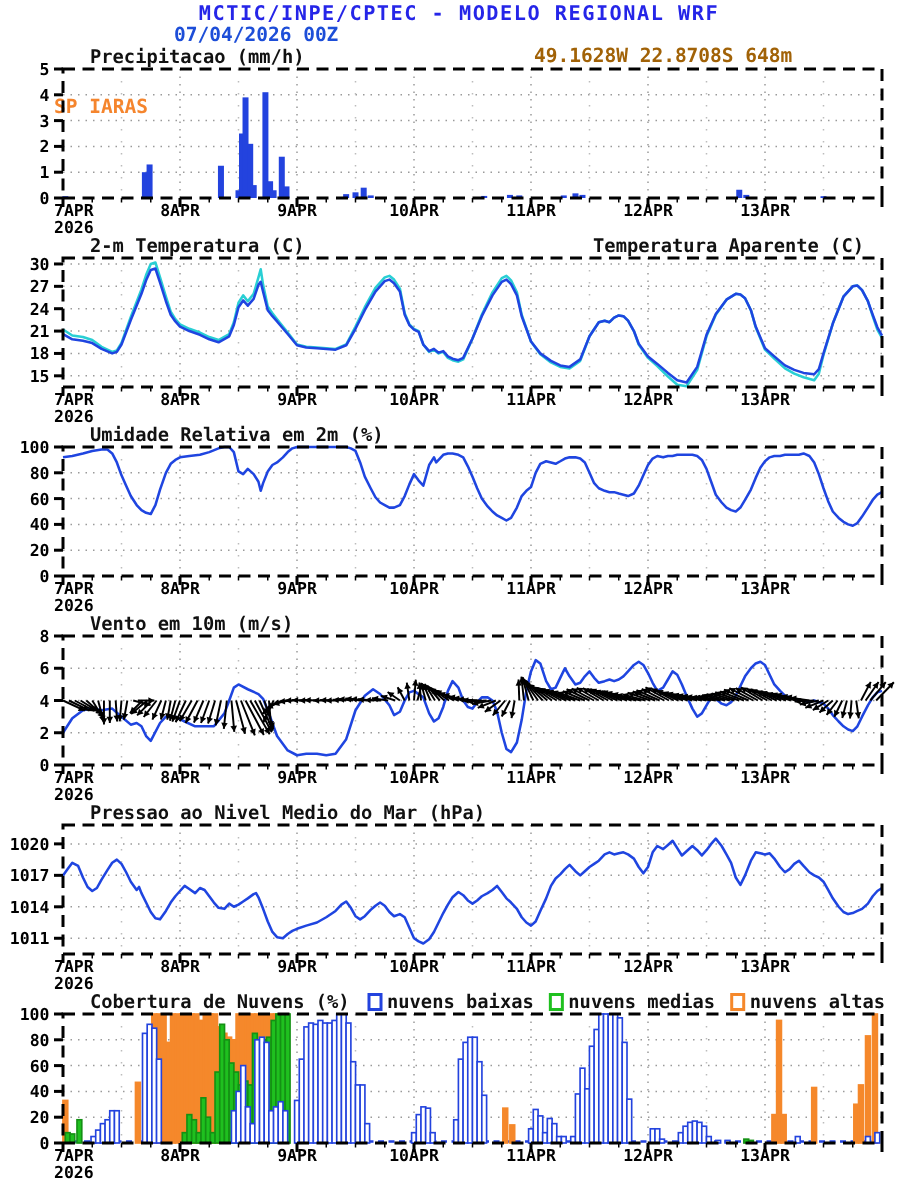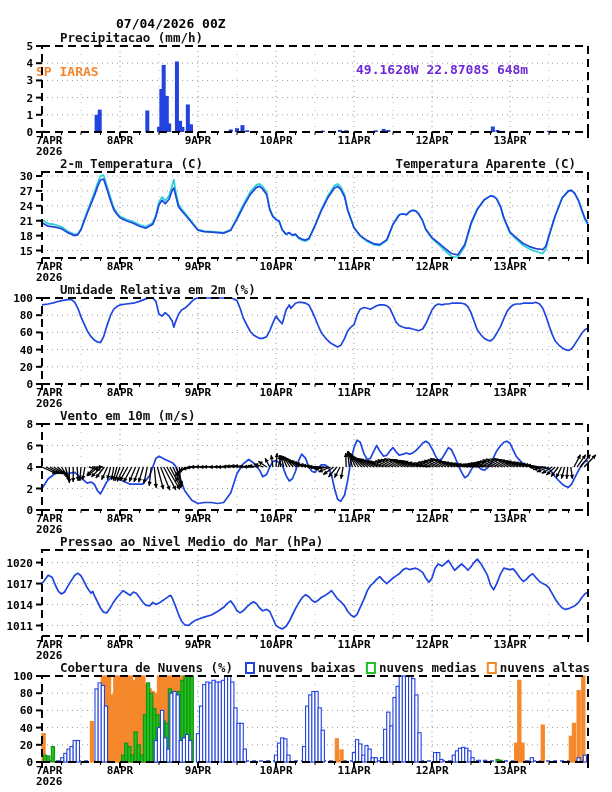--- a/index.html
+++ b/index.html
@@ -18,23 +18,24 @@
   .mtick{stroke:#000;stroke-width:1;}
   .ylab,.xlab{font:bold 11px "DejaVu Sans Mono",monospace;fill:#000;}
   .ctitle{font:bold 12.5px "DejaVu Sans Mono",monospace;fill:#111;}
   .arrowln{stroke:#000;stroke-width:1.3;fill:none;}
   .arrowhd{fill:#000;stroke:none;}
 </style>
 </head>
 <body>
 
 <div id="stage">
+  <div class="hdr-title" style="color: rgb(37, 37, 232);">MCTIC/INPE/CPTEC - MODELO REGIONAL WRF</div>
   <div class="hdr-sub" style="color: rgb(245, 133, 45);">SP IARAS</div>
-  <div class="hdr-run" style="color: #000000;">07/04/2026 00Z</div>
-  <div class="hdr-loc" style="color: #6d28d9; margin-top: 32px;">49.1628W 22.8708S 648m</div>
+  <div class="hdr-run" style="color: #1d4ed8;">07/04/2026 00Z</div>
+  <div class="hdr-loc" style="color: #a16207;">49.1628W 22.8708S 648m</div>
 
   <svg class="chart" width="612" height="130" viewBox="0 0 612 130" style="top: 30px;">
       <g>
         <line x1="42" x2="588" y1="84.8" y2="84.8" class="grid"></line>
         <line x1="42" x2="588" y1="67.6" y2="67.6" class="grid"></line>
         <line x1="42" x2="588" y1="50.4" y2="50.4" class="grid"></line>
         <line x1="42" x2="588" y1="33.2" y2="33.2" class="grid"></line>
         <line x1="81" x2="81" y1="16" y2="102" class="gridminor"></line>
         <line x1="120" x2="120" y1="16" y2="102" class="grid"></line>
         <line x1="159" x2="159" y1="16" y2="102" class="gridminor"></line>

